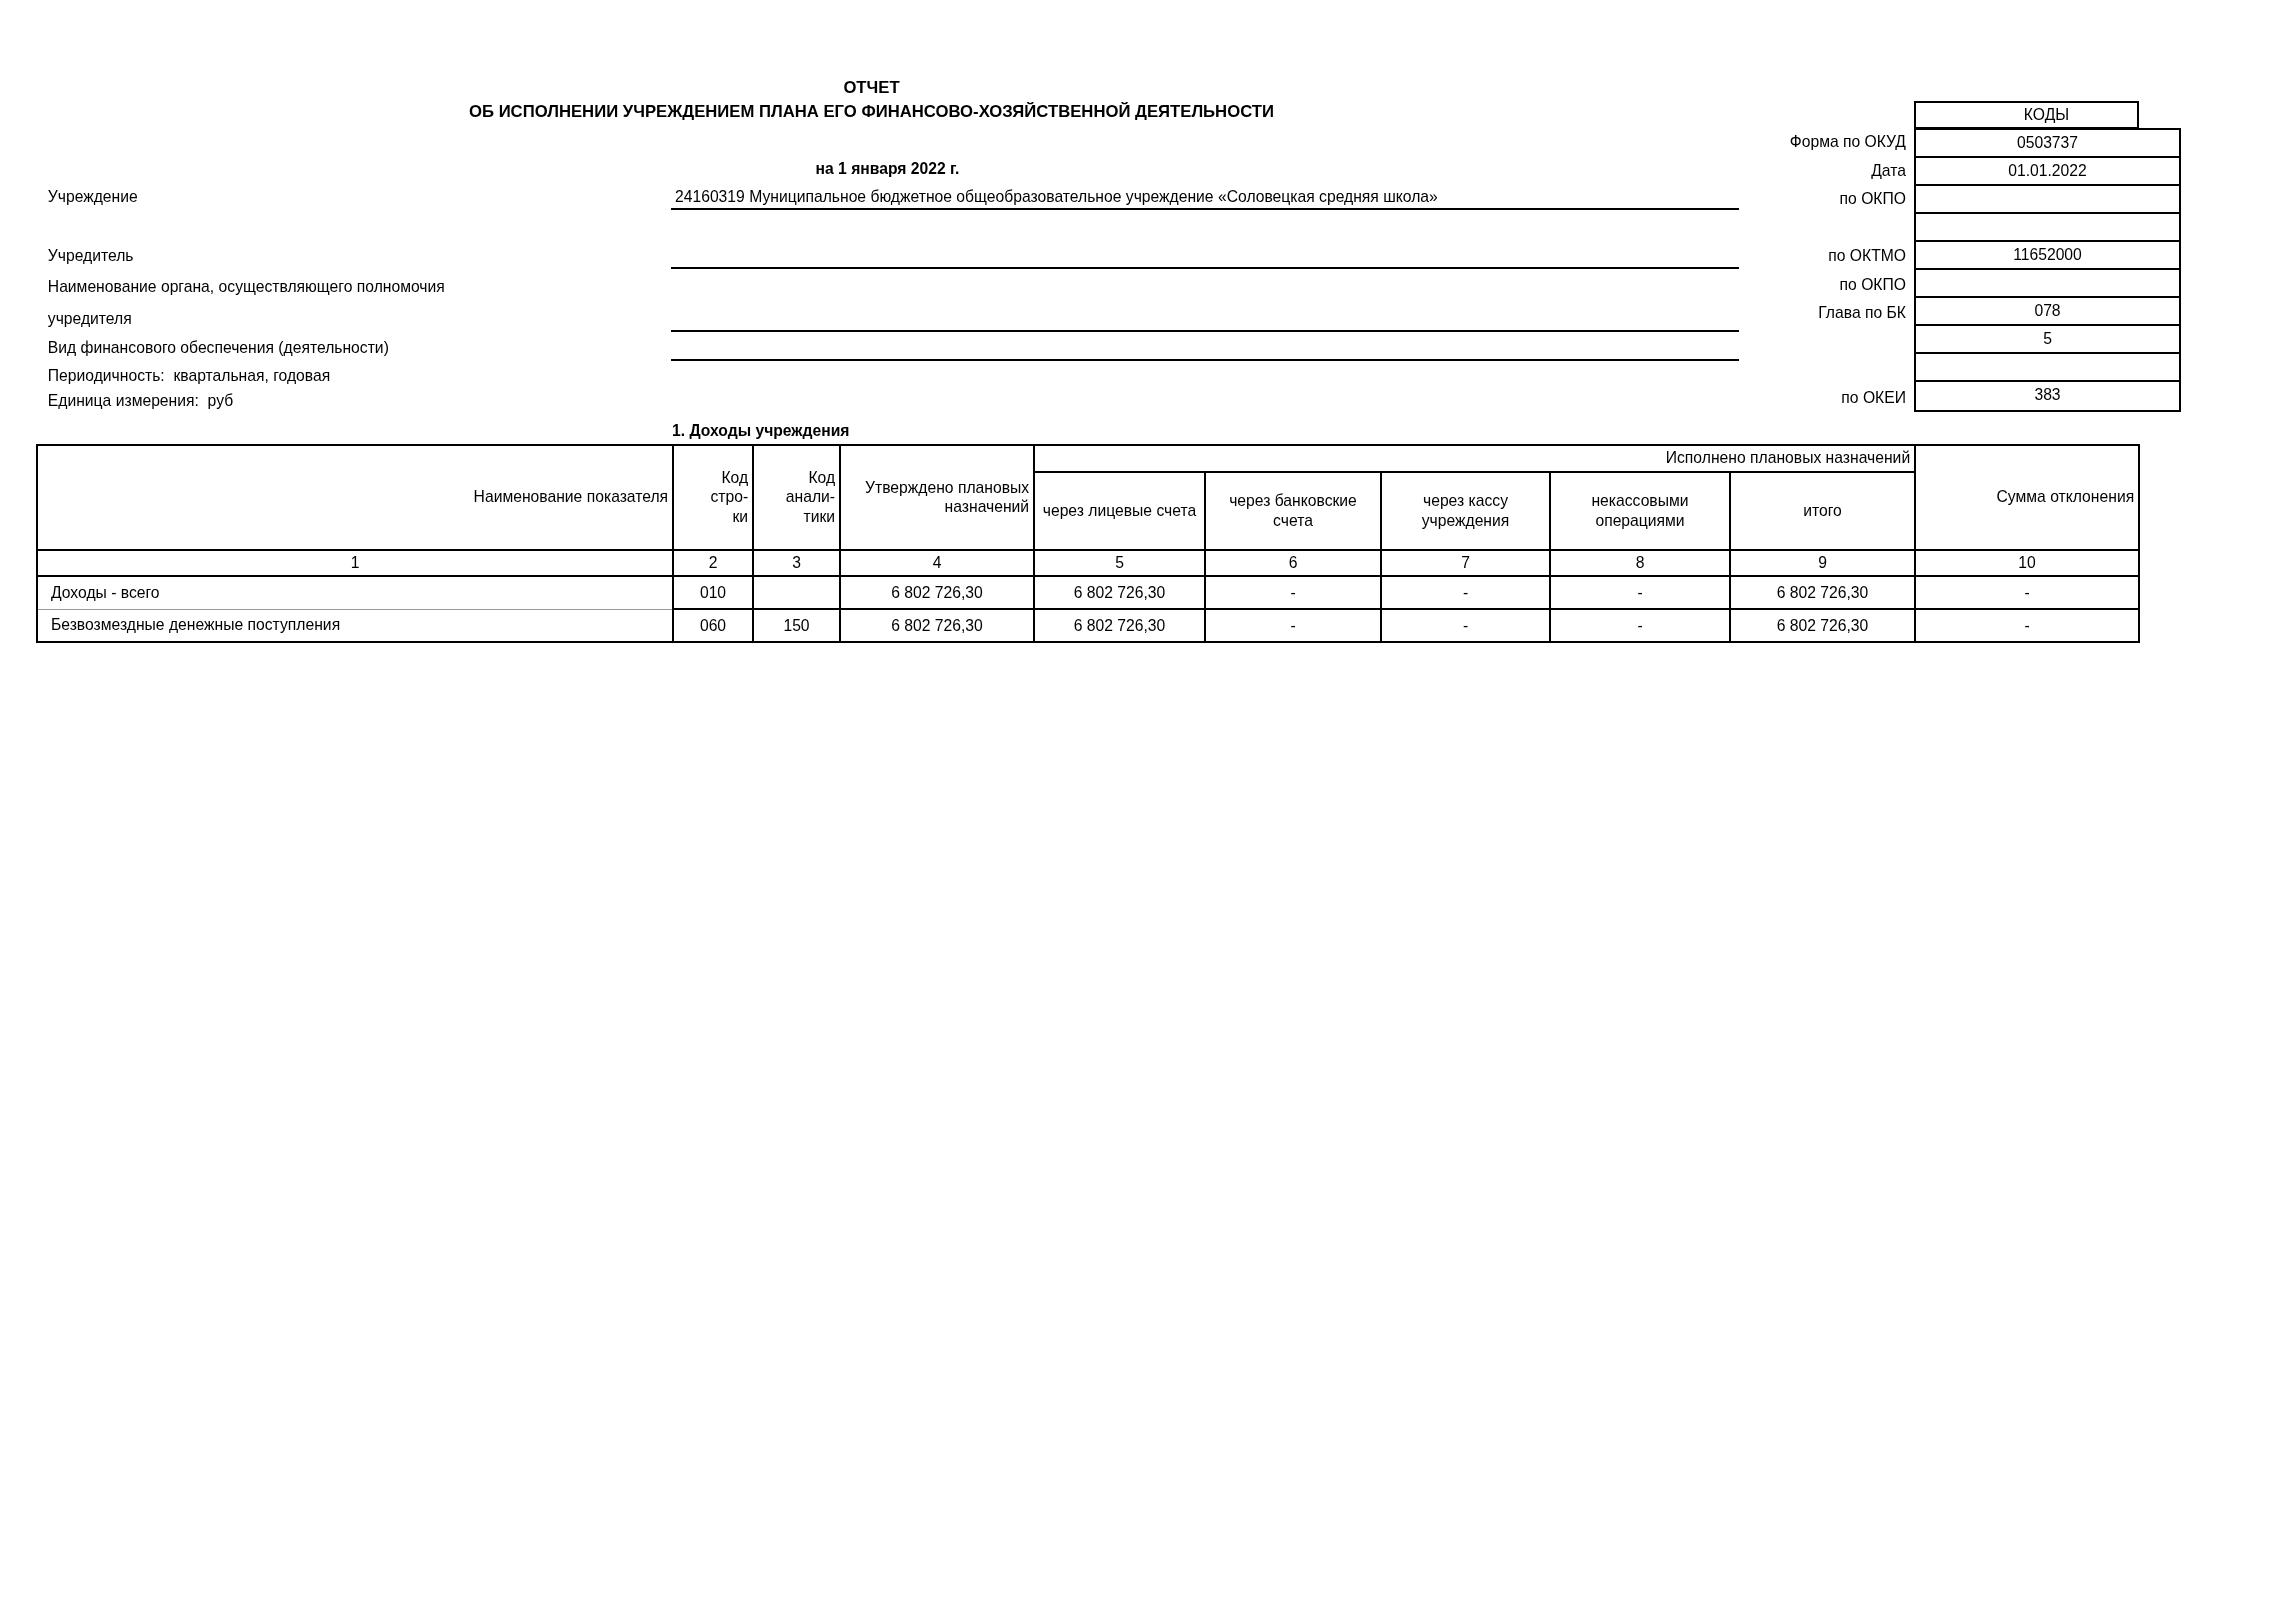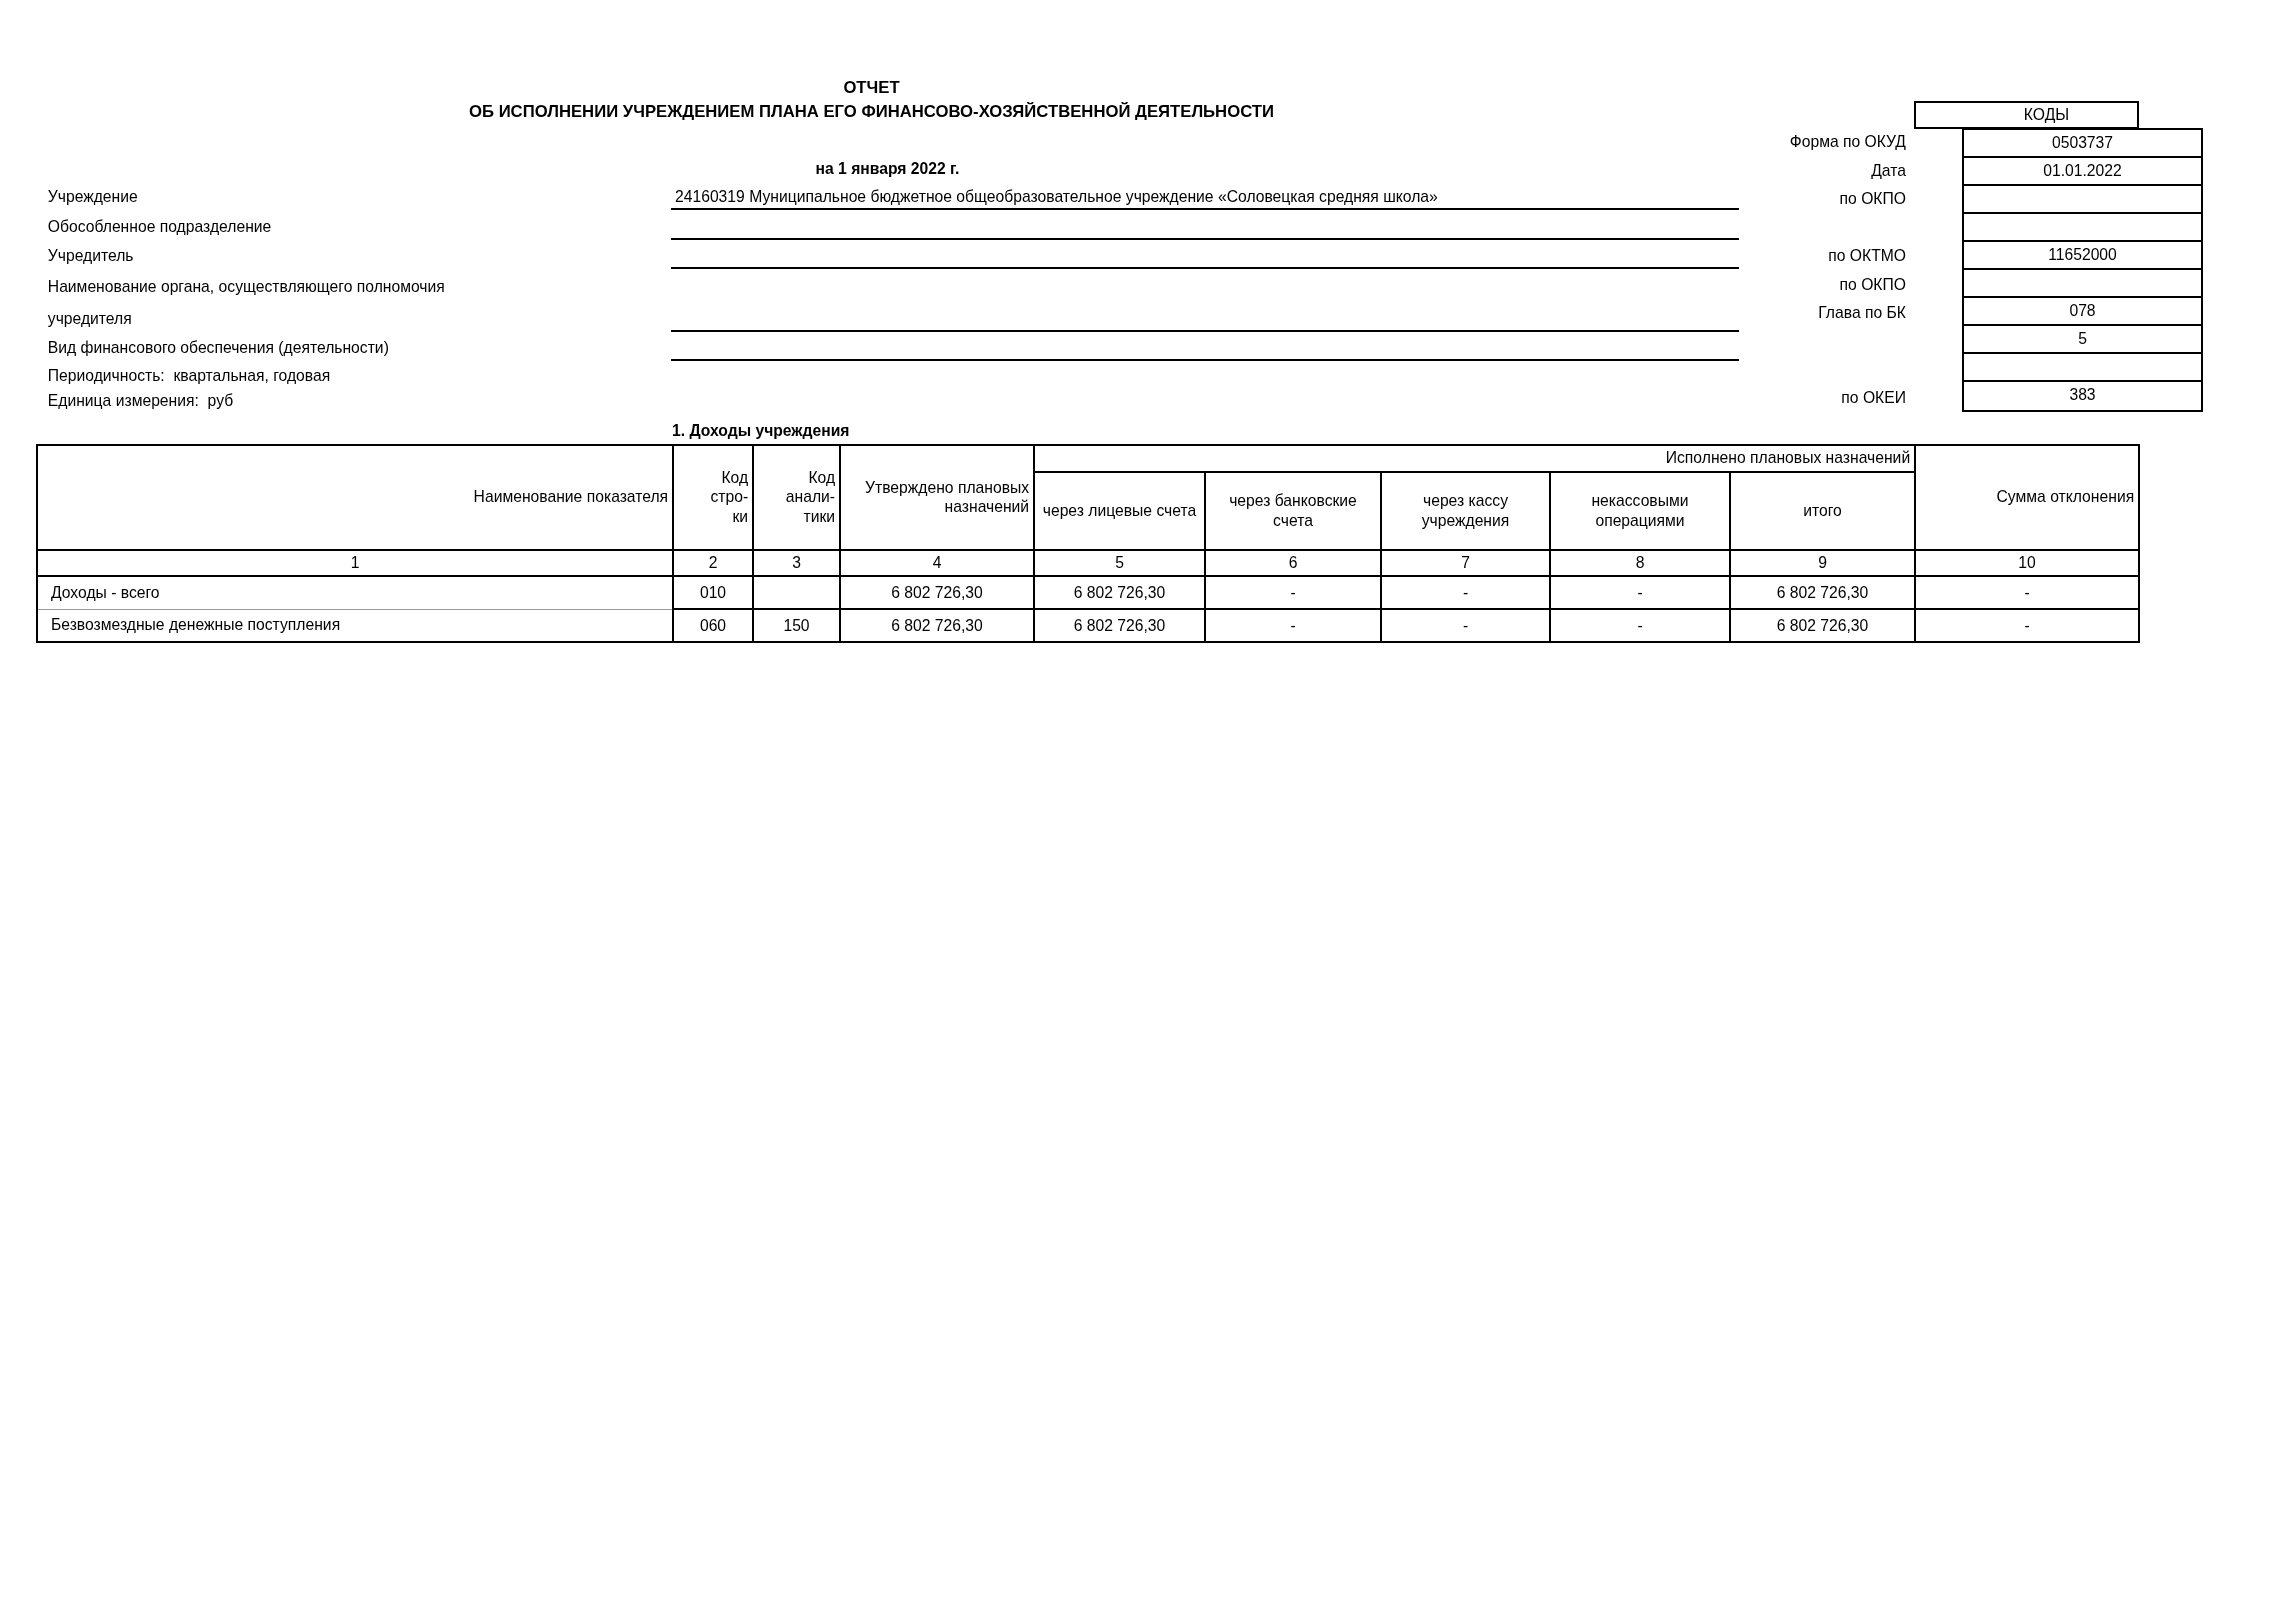--- a/index.html
+++ b/index.html
@@ -18,22 +18,22 @@
   .date-line   { position:absolute; left:36px; top:155px; width:1703px; text-align:center;
                  font-weight:bold; font-size:15.7px; line-height:27.4px; }
 
   
   .kody-box {
     position:absolute; left:1914px; top:101px; width:225px; height:28px;
     border:2px solid #000; box-sizing:border-box;
     text-align:center; font-size:15.7px; line-height:24.5px;padding-left:40px;
   }
   .codes-main {
-    position:absolute; left:1914px; top:128px; width:241px;
-    border:2.9px solid #000; box-sizing:border-box;margin-left:48px;
+    position:absolute; left:1914px; top:128px; width:267px;
+    border:2.9px solid #000; box-sizing:border-box;
   }
   .code-row { height:28px; box-sizing:border-box; border-bottom:2px solid #000;
               text-align:center; font-size:15.7px; line-height:26.5px; }
   .code-row:last-child { border-bottom:none; }
   .code-label { position:absolute; left:1529px; width:377px; height:28px;
                 text-align:right; font-size:15.7px; line-height:28px; }
 
   
   .info-row { position:absolute; left:36px; width:1703px; height:29px; font-size:15.7px; line-height:29px; }
   .info-label { position:absolute; left:11.8px; top:0; white-space:pre-wrap; }
@@ -89,25 +89,20 @@
   <div class="code-label" style="top:157px">Дата</div>
   <div class="code-label" style="top:185px">по ОКПО</div>
   <div class="code-label" style="top:242px">по ОКТМО</div>
   <div class="code-label" style="top:271px">по ОКПО</div>
   <div class="code-label" style="top:299px">Глава по БК</div>
   <div class="code-label" style="top:384px">по ОКЕИ</div>
 
   <div class="info-row" style="top:182px">
     <span class="info-label">Учреждение</span>
     <span class="info-value">24160319 Муниципальное бюджетное общеобразовательное учреждение «Соловецкая средняя школа»</span>
-    <span class="info-line"></span>
-  </div>
-  <div class="info-row" style="top:212px">
-    <span class="info-label">Обособленное подразделение</span>
-    <span class="info-value"></span>
     <span class="info-line"></span>
   </div>
   <div class="info-row" style="top:241px">
     <span class="info-label">Учредитель</span>
     <span class="info-value"></span>
     <span class="info-line"></span>
   </div>
   <div class="info-row" style="top:272px">
     <span class="info-label">Наименование органа, осуществляющего полномочия</span>
   </div>

